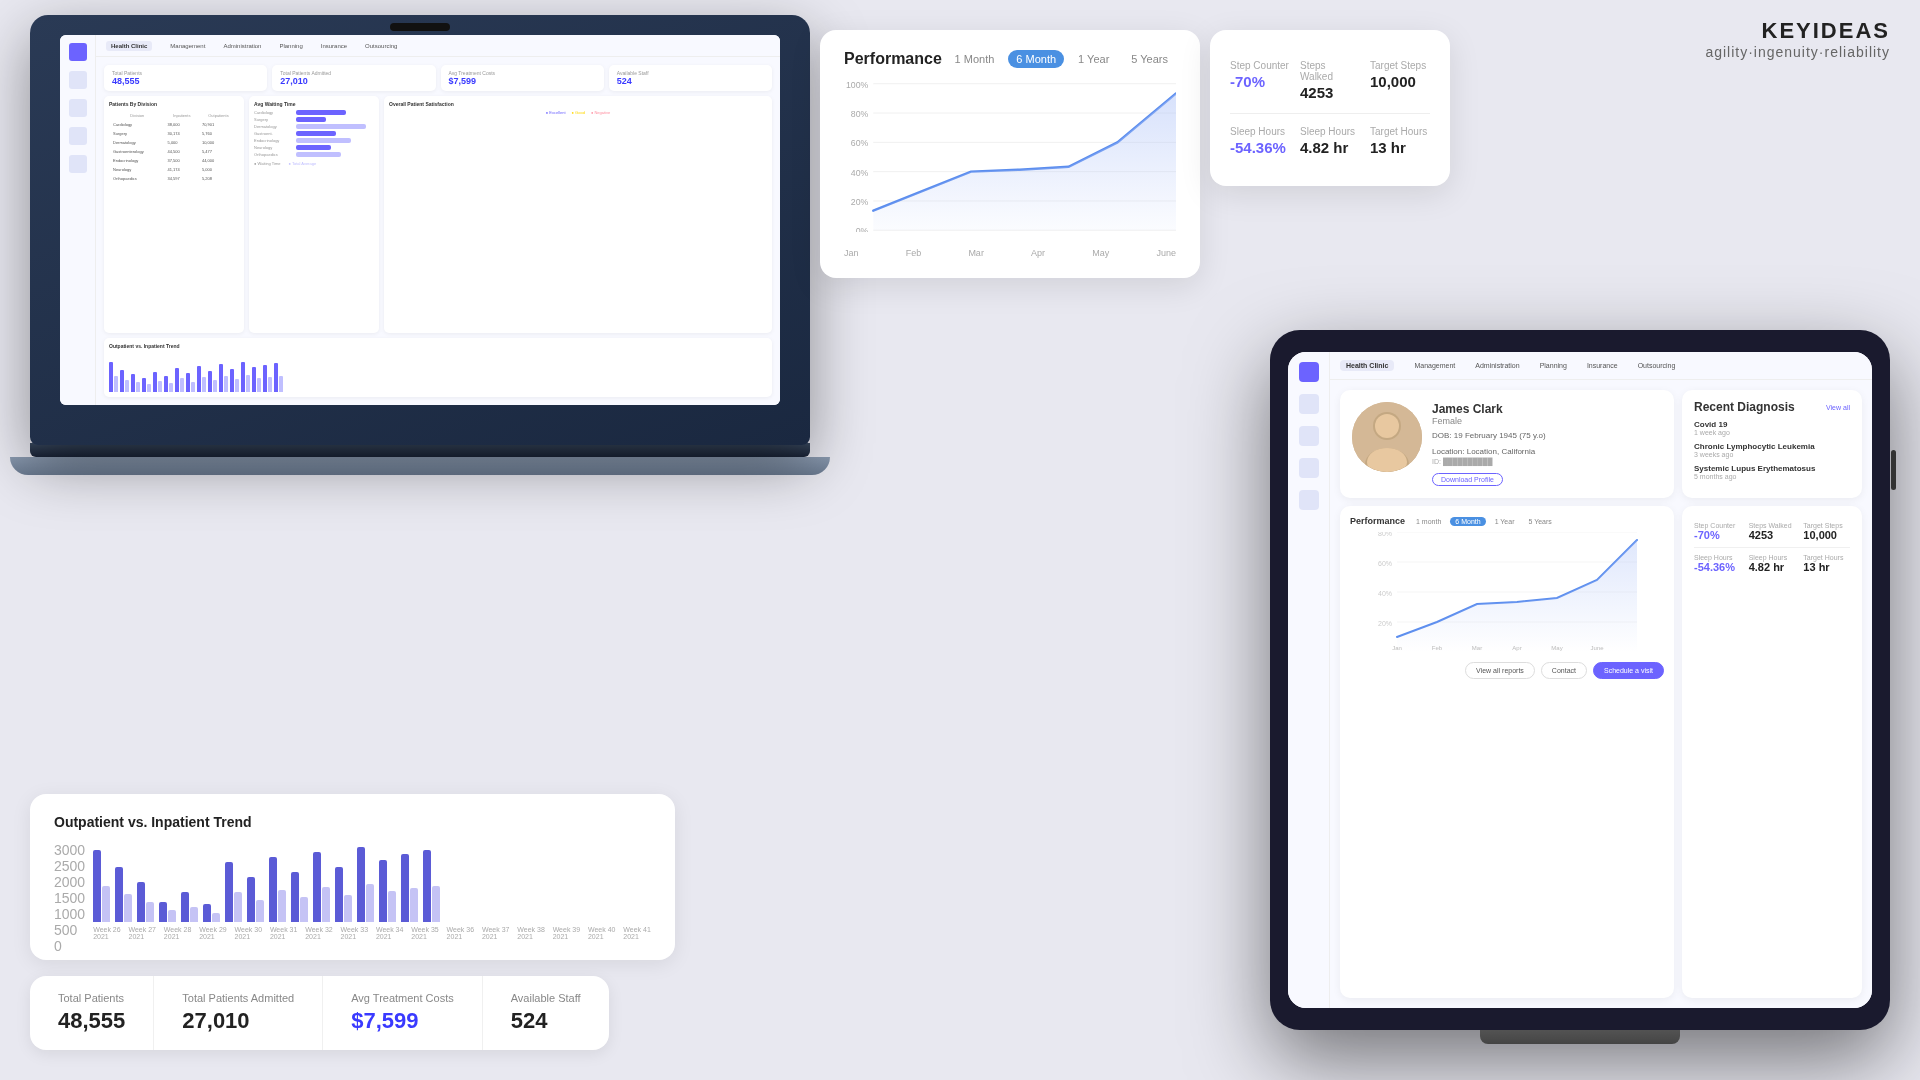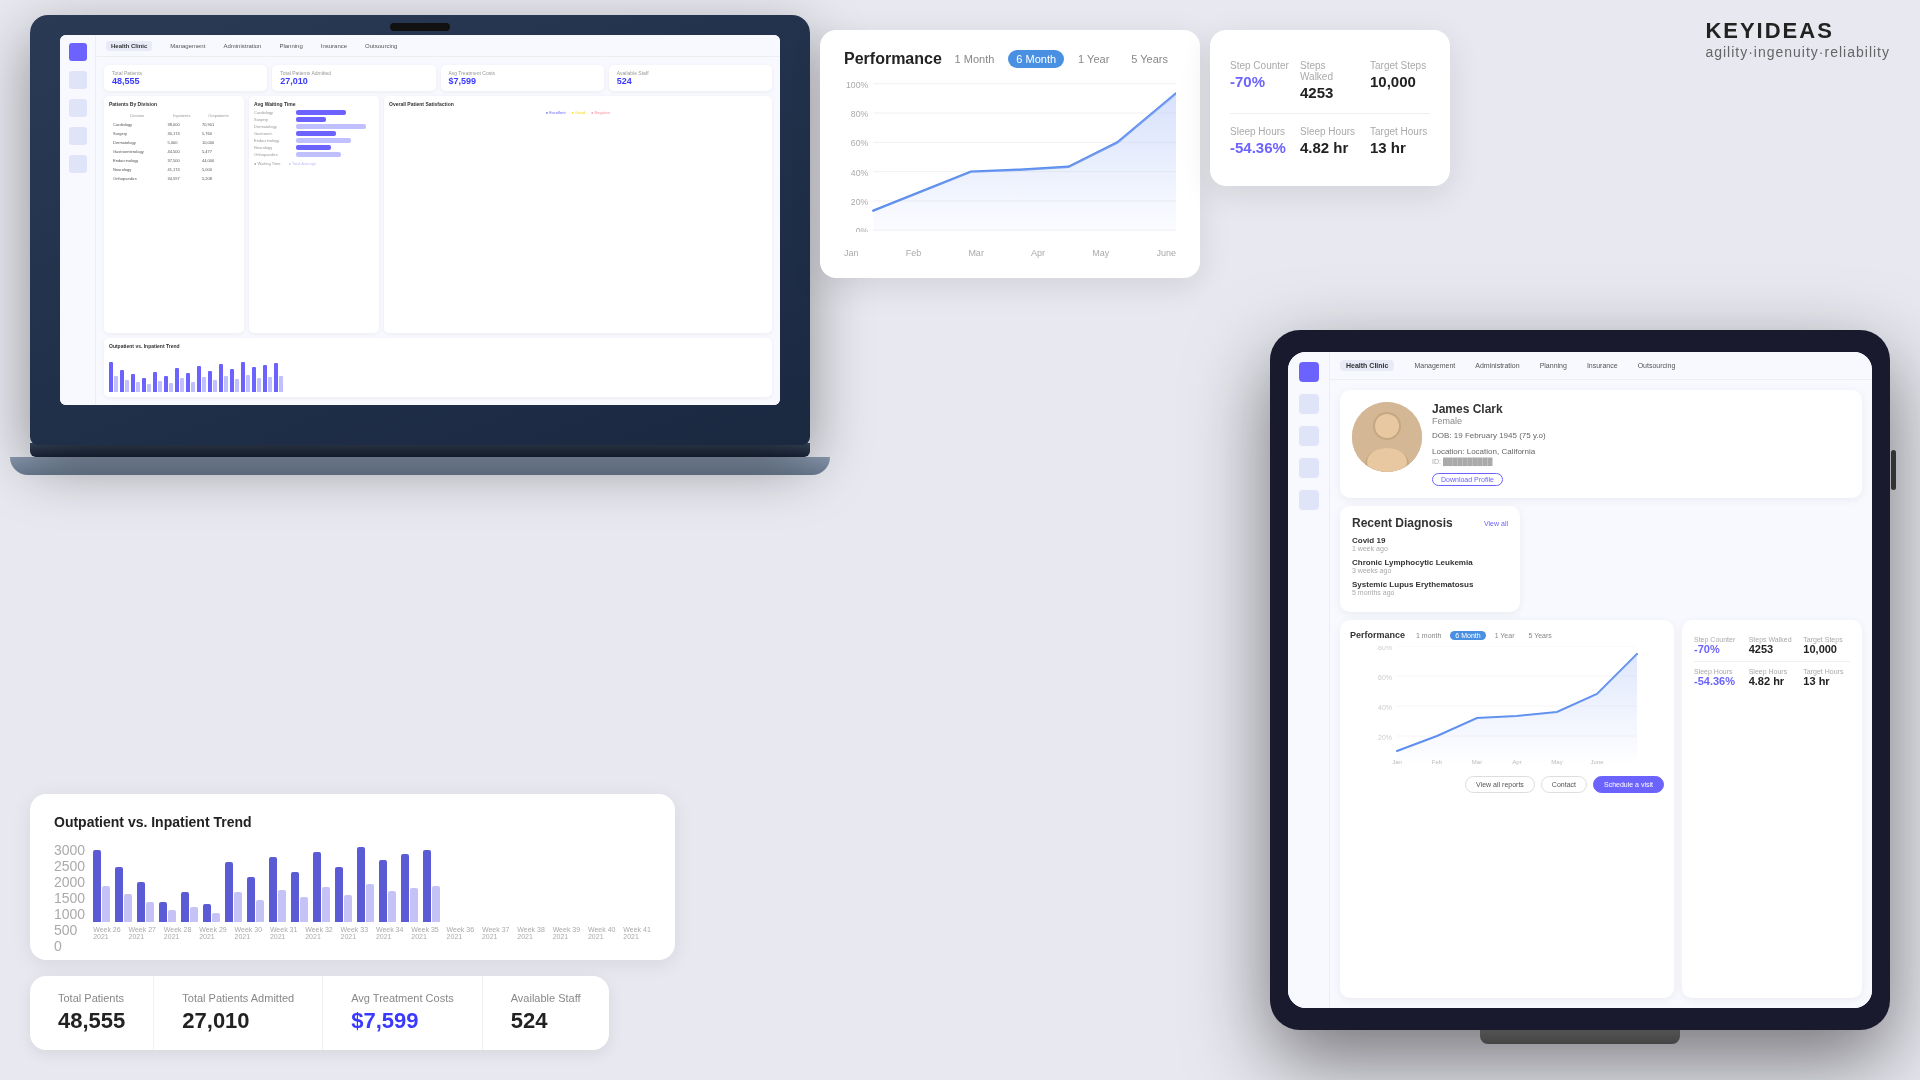--- a/index.html
+++ b/index.html
@@ -10,21 +10,21 @@
       font-family: 'Segoe UI', Arial, sans-serif;
       overflow: hidden;
       position: relative;
     }
 
     
     .keyideas-logo {
       position: absolute;
       top: 18px;
       right: 30px;
-      text-align: left;
+      text-align: right;
     }
     .keyideas-logo .brand {
       font-size: 22px;
       font-weight: 700;
       letter-spacing: 2px;
       color: #222;
     }
     .keyideas-logo .tagline {
       font-size: 14px;
       color: #666;
@@ -348,21 +348,20 @@
       background: #f8f9ff;
       display: flex;
       flex-direction: column;
       gap: 8px;
     }
 
     
     .patient-section {
       display: flex;
       gap: 8px;
-      flex-direction: column;
     }
     .patient-profile {
       background: #fff;
       border-radius: 10px;
       padding: 12px;
       display: flex;
       gap: 10px;
       flex: 1;
       box-shadow: 0 2px 8px rgba(0,0,0,0.06);
     }

